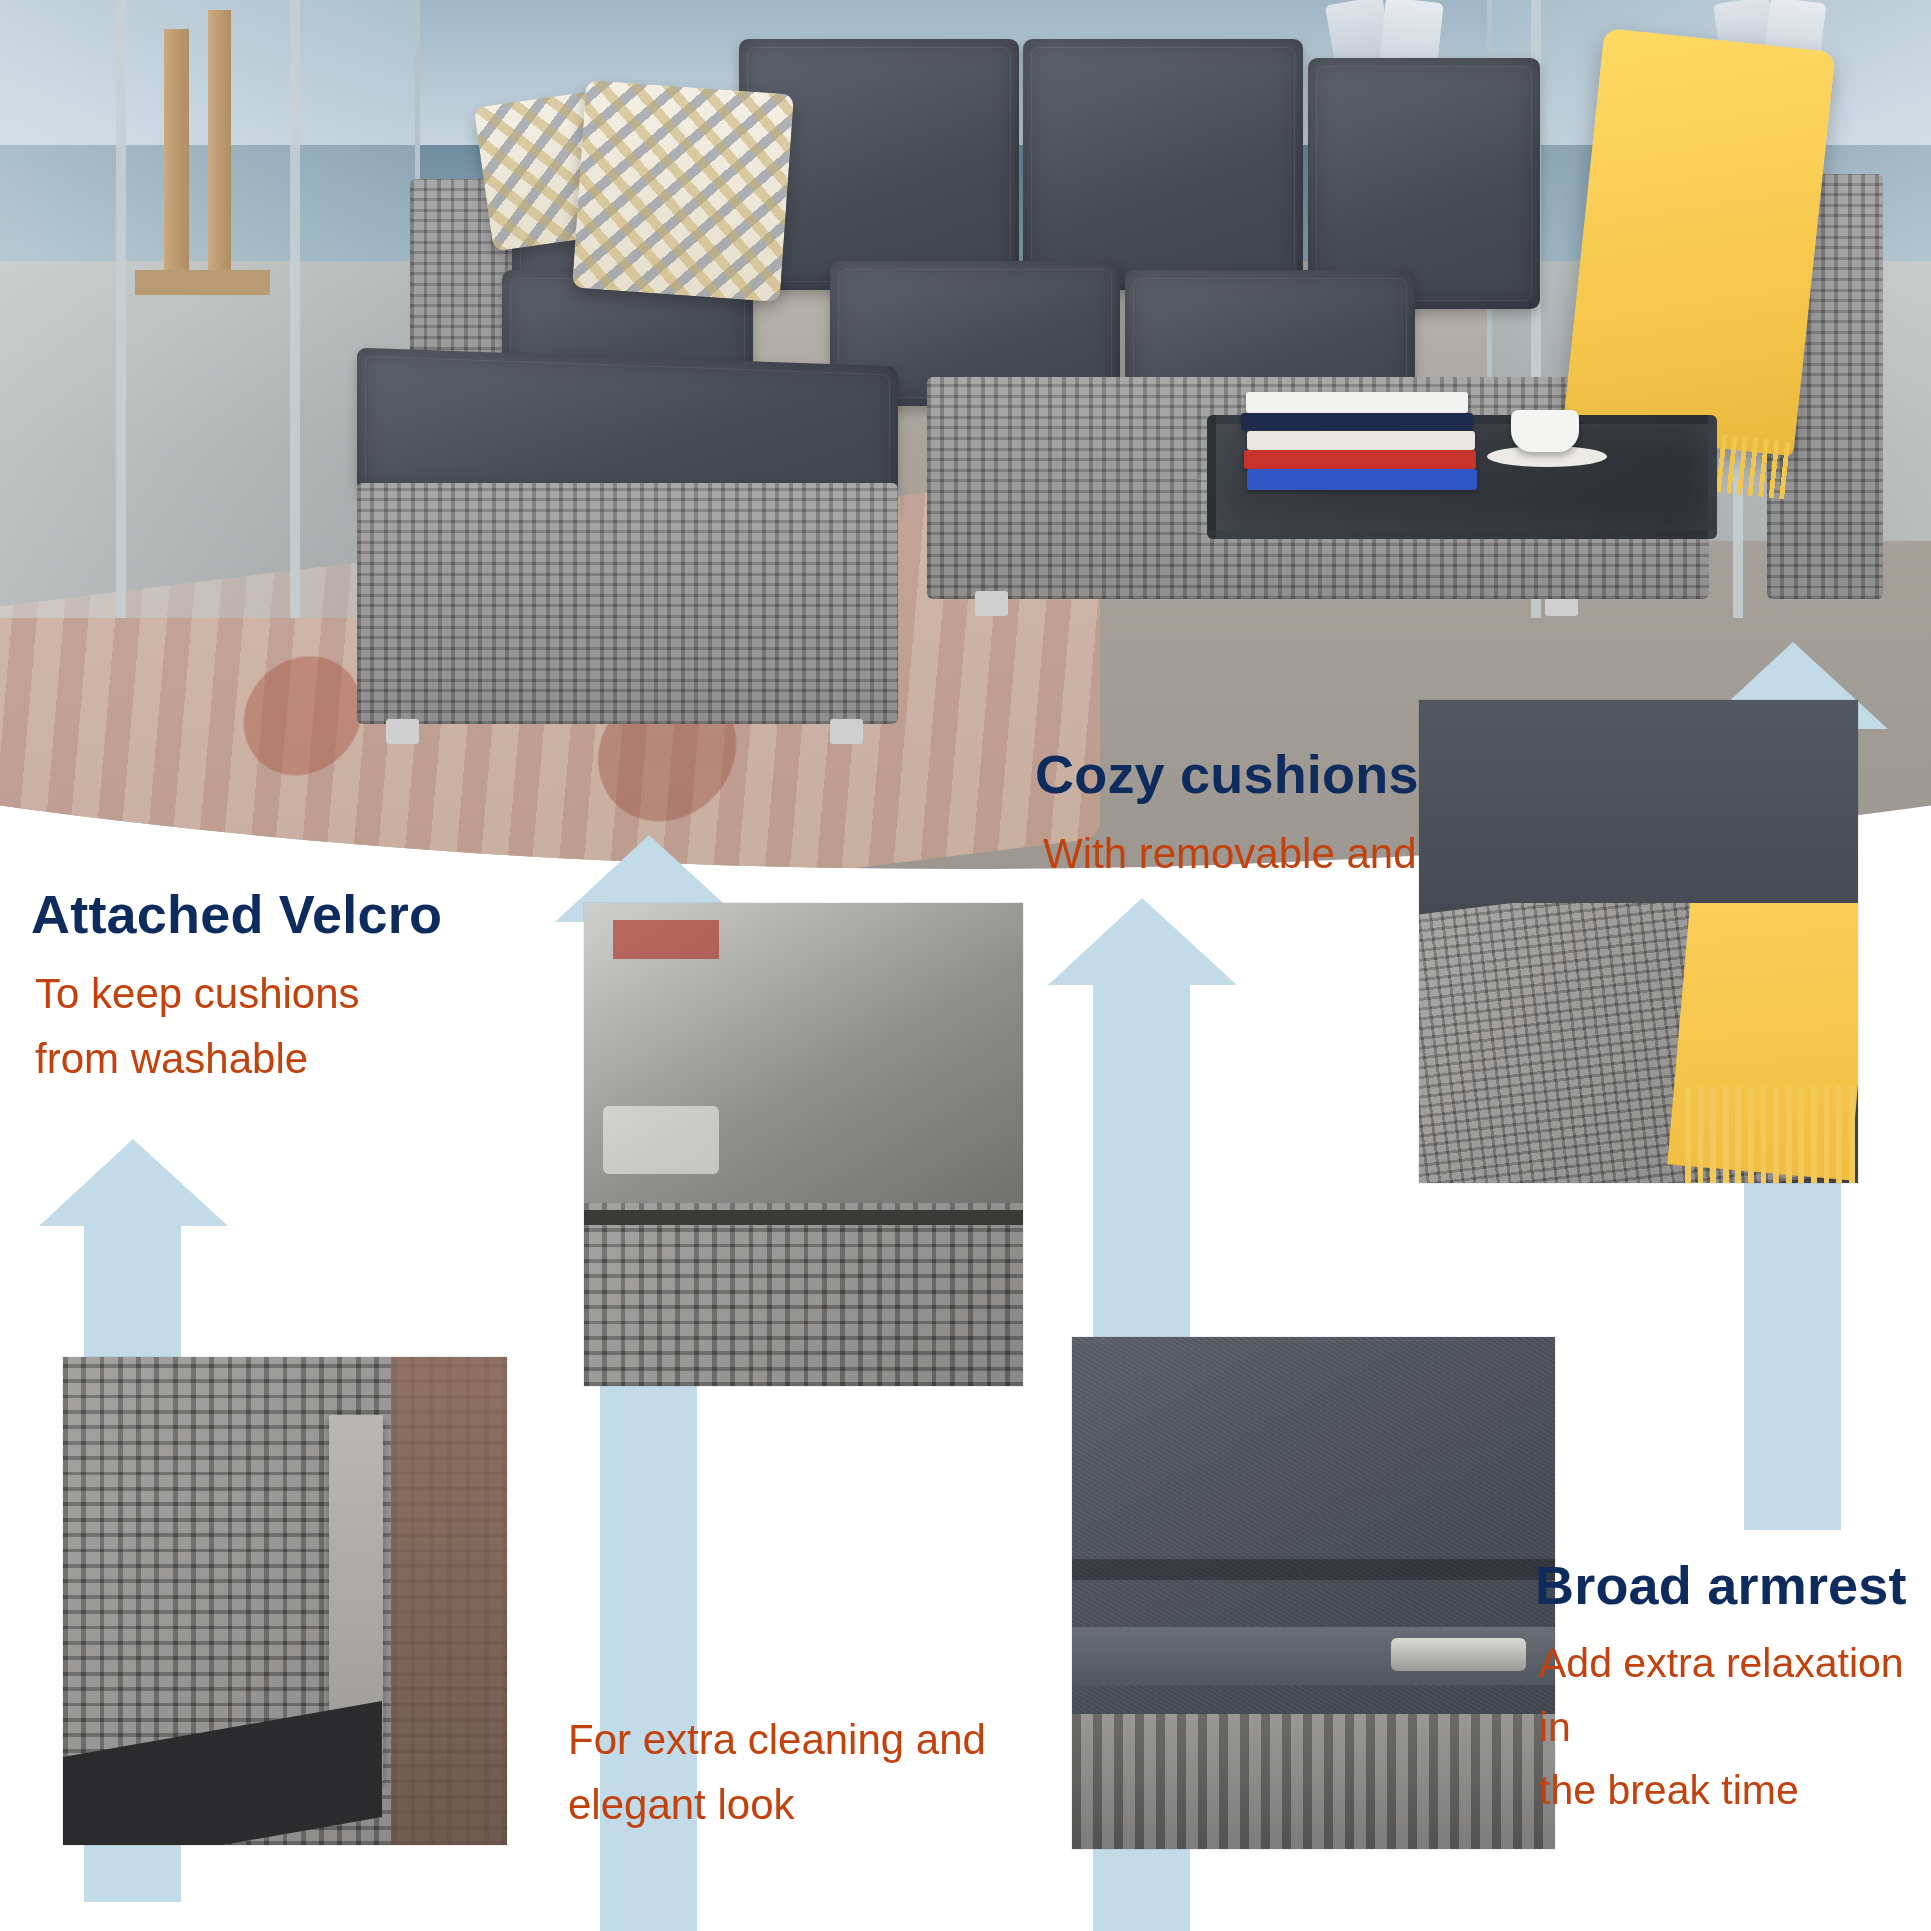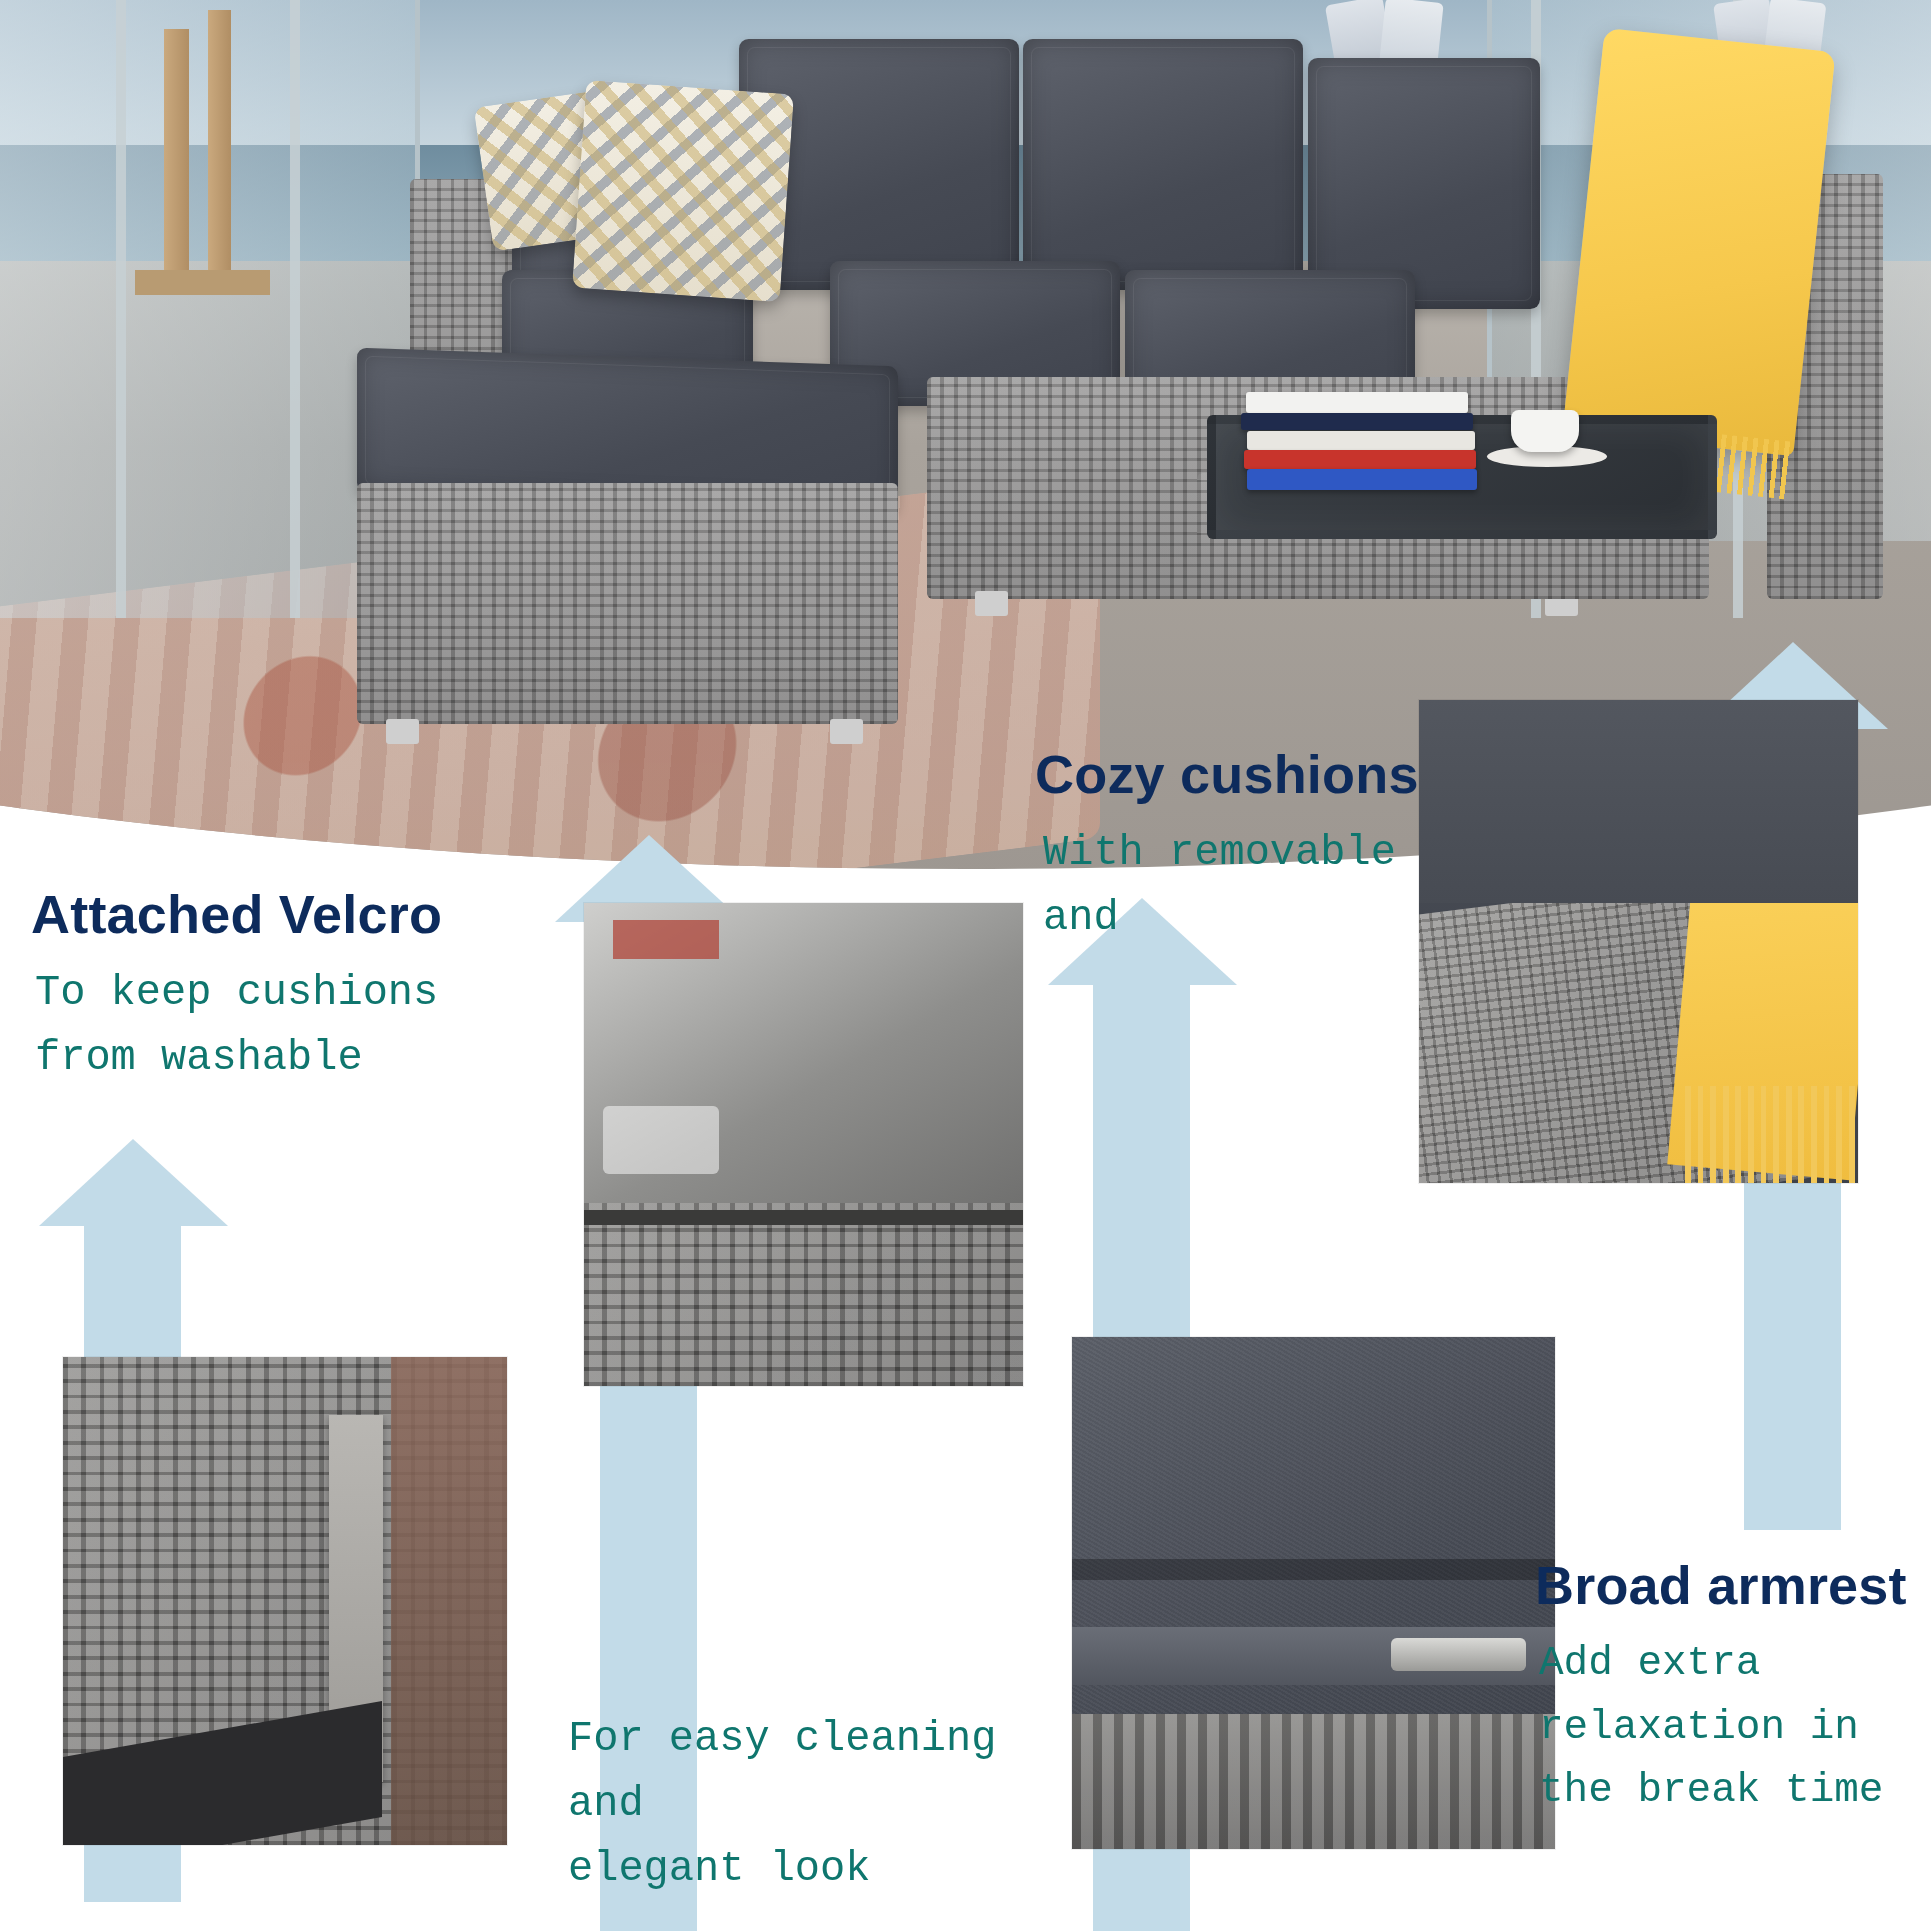--- a/index.html
+++ b/index.html
@@ -119,21 +119,21 @@
     width:100%;height:100%;
     background:
       repeating-linear-gradient(30deg, rgba(255,255,255,.03) 0 1.9px, rgba(0,0,0,.03) 1.9px 3.9px),
       linear-gradient(150deg,#5b5f68,#474b55 55%,#3e424b);
   }
 
   
   .cap-title{
     position:absolute;color:#0d2b5c;font-weight:bold;letter-spacing:0.2px;white-space:nowrap;
   }
-  .cap-body{position:absolute;color:#0f766e;line-height:1.55;font-family:Liberation Mono, monospace;}
+  .cap-body{position:absolute;color:#c2410c;line-height:1.55;}
 </style>
 </head>
 <body>
 
 <div class="stage">
 
   <div class="hero">
     <div class="hero-sky"></div>
     <div class="hero-sea"></div>
     <div class="hero-ground"></div>
@@ -278,21 +278,21 @@
         linear-gradient(#8d8c8a,#6f6e6d);"></div>
   </div>
 
   <div class="cap-title" style="left:31px;top:883px;font-size:54px;text-align:right;">Attached Velcro</div>
   <div class="cap-body" style="left:35px;top:961px;font-size:42px;width:454px;">
     <div>To keep cushions</div>
     <div>from washable</div>
   </div>
 
   <div class="cap-body" style="left:568px;top:1707px;font-size:42px;width:454px;">
-    <div>For easy cleaning and</div>
+    <div>For extra cleaning and</div>
     <div>elegant look</div>
   </div>
 
   <div class="cap-title" style="left:1035px;top:743px;font-size:54px;">Cozy cushions</div>
   <div class="cap-body" style="left:1043px;top:821px;font-size:42px;width:386px;">
     <div>With removable and</div>
   </div>
 
   <div class="cap-title" style="left:1535px;top:1554px;font-size:54px;">Broad armrest</div>
   <div class="cap-body" style="left:1539px;top:1632px;font-size:41px;width:406px;">

